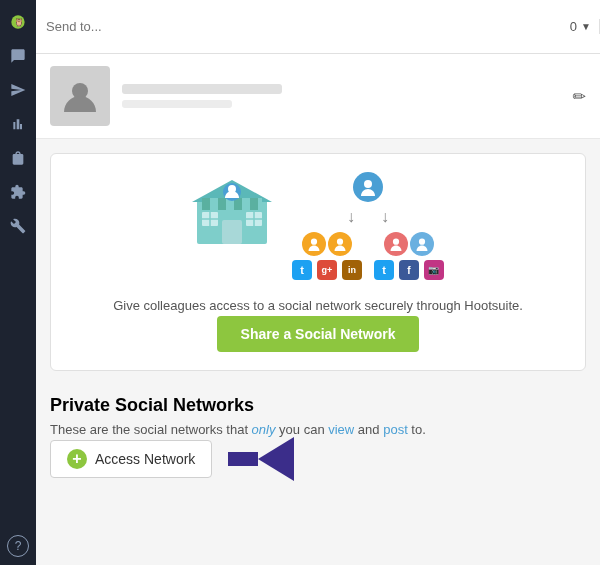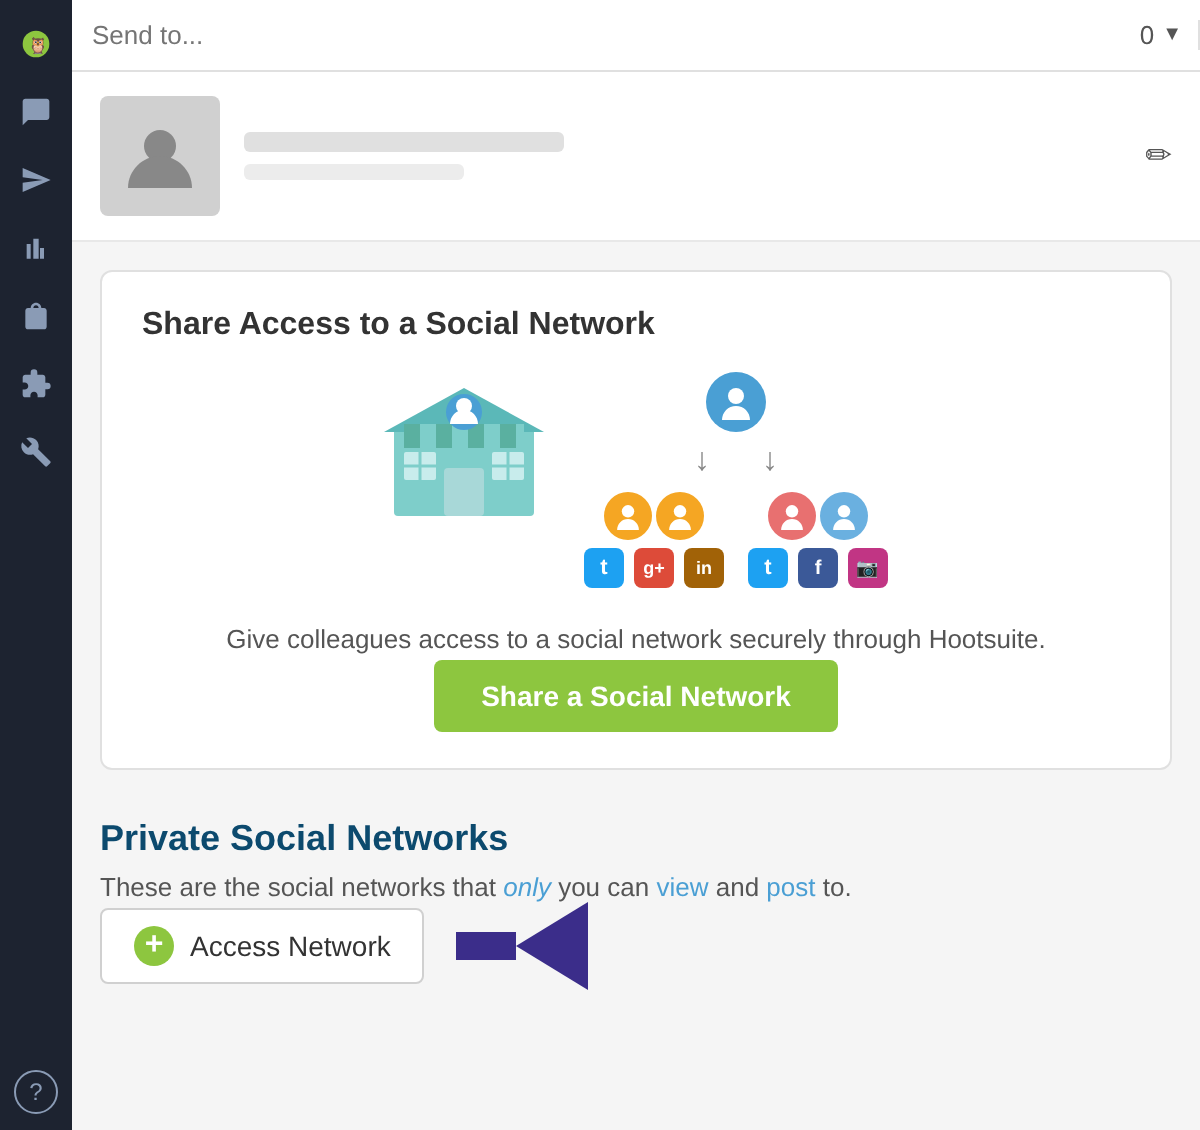--- a/index.html
+++ b/index.html
@@ -38,21 +38,21 @@
       background: #f5f5f5;
       height: 565px;
       overflow: hidden;
     }
 
     
     .topbar {
       display: flex;
       background: #fff;
       border-bottom: 1px solid #e0e0e0;
-      height: 36px;
+      height: 54px;
       align-items: center;
     }
     .send-to-input {
       flex: 1;
       border: none;
       outline: none;
       padding: 0 10px;
       font-size: 13px;
       color: #aaa;
       height: 100%;
@@ -222,21 +222,21 @@
       font-weight: 600;
     }
 
     
     .private-section {
       padding: 4px 0 10px 0;
     }
     .private-title {
       font-size: 18px;
       font-weight: bold;
-      color: #0c4a6e;
+      color: #000000;
       margin-bottom: 6px;
     }
     .private-desc {
       font-size: 13px;
       color: #555;
     }
     .private-desc .only { color: #4a9fd4; font-style: italic; }
     .private-desc .view { color: #4a9fd4; }
     .private-desc .post { color: #4a9fd4; }
 
@@ -356,21 +356,20 @@
     <div class="profile-info">
       <div class="profile-name-bar"></div>
       <div class="profile-sub-bar"></div>
     </div>
     <div class="edit-icon">✏</div>
   </div>
 
   <div class="content">
 
     <div class="share-card">
-      <div class="share-card-title">Share Access to a Social Network</div>
 
       
       <div class="share-illustration">
 
         <div class="store-icon">
           <svg width="80" height="72" viewBox="0 0 80 72">
 
             <rect x="5" y="28" width="70" height="44" fill="#7ececa" rx="2"></rect>
 
             <polygon points="0,30 40,8 80,30" fill="#5bb8b8"></polygon>

